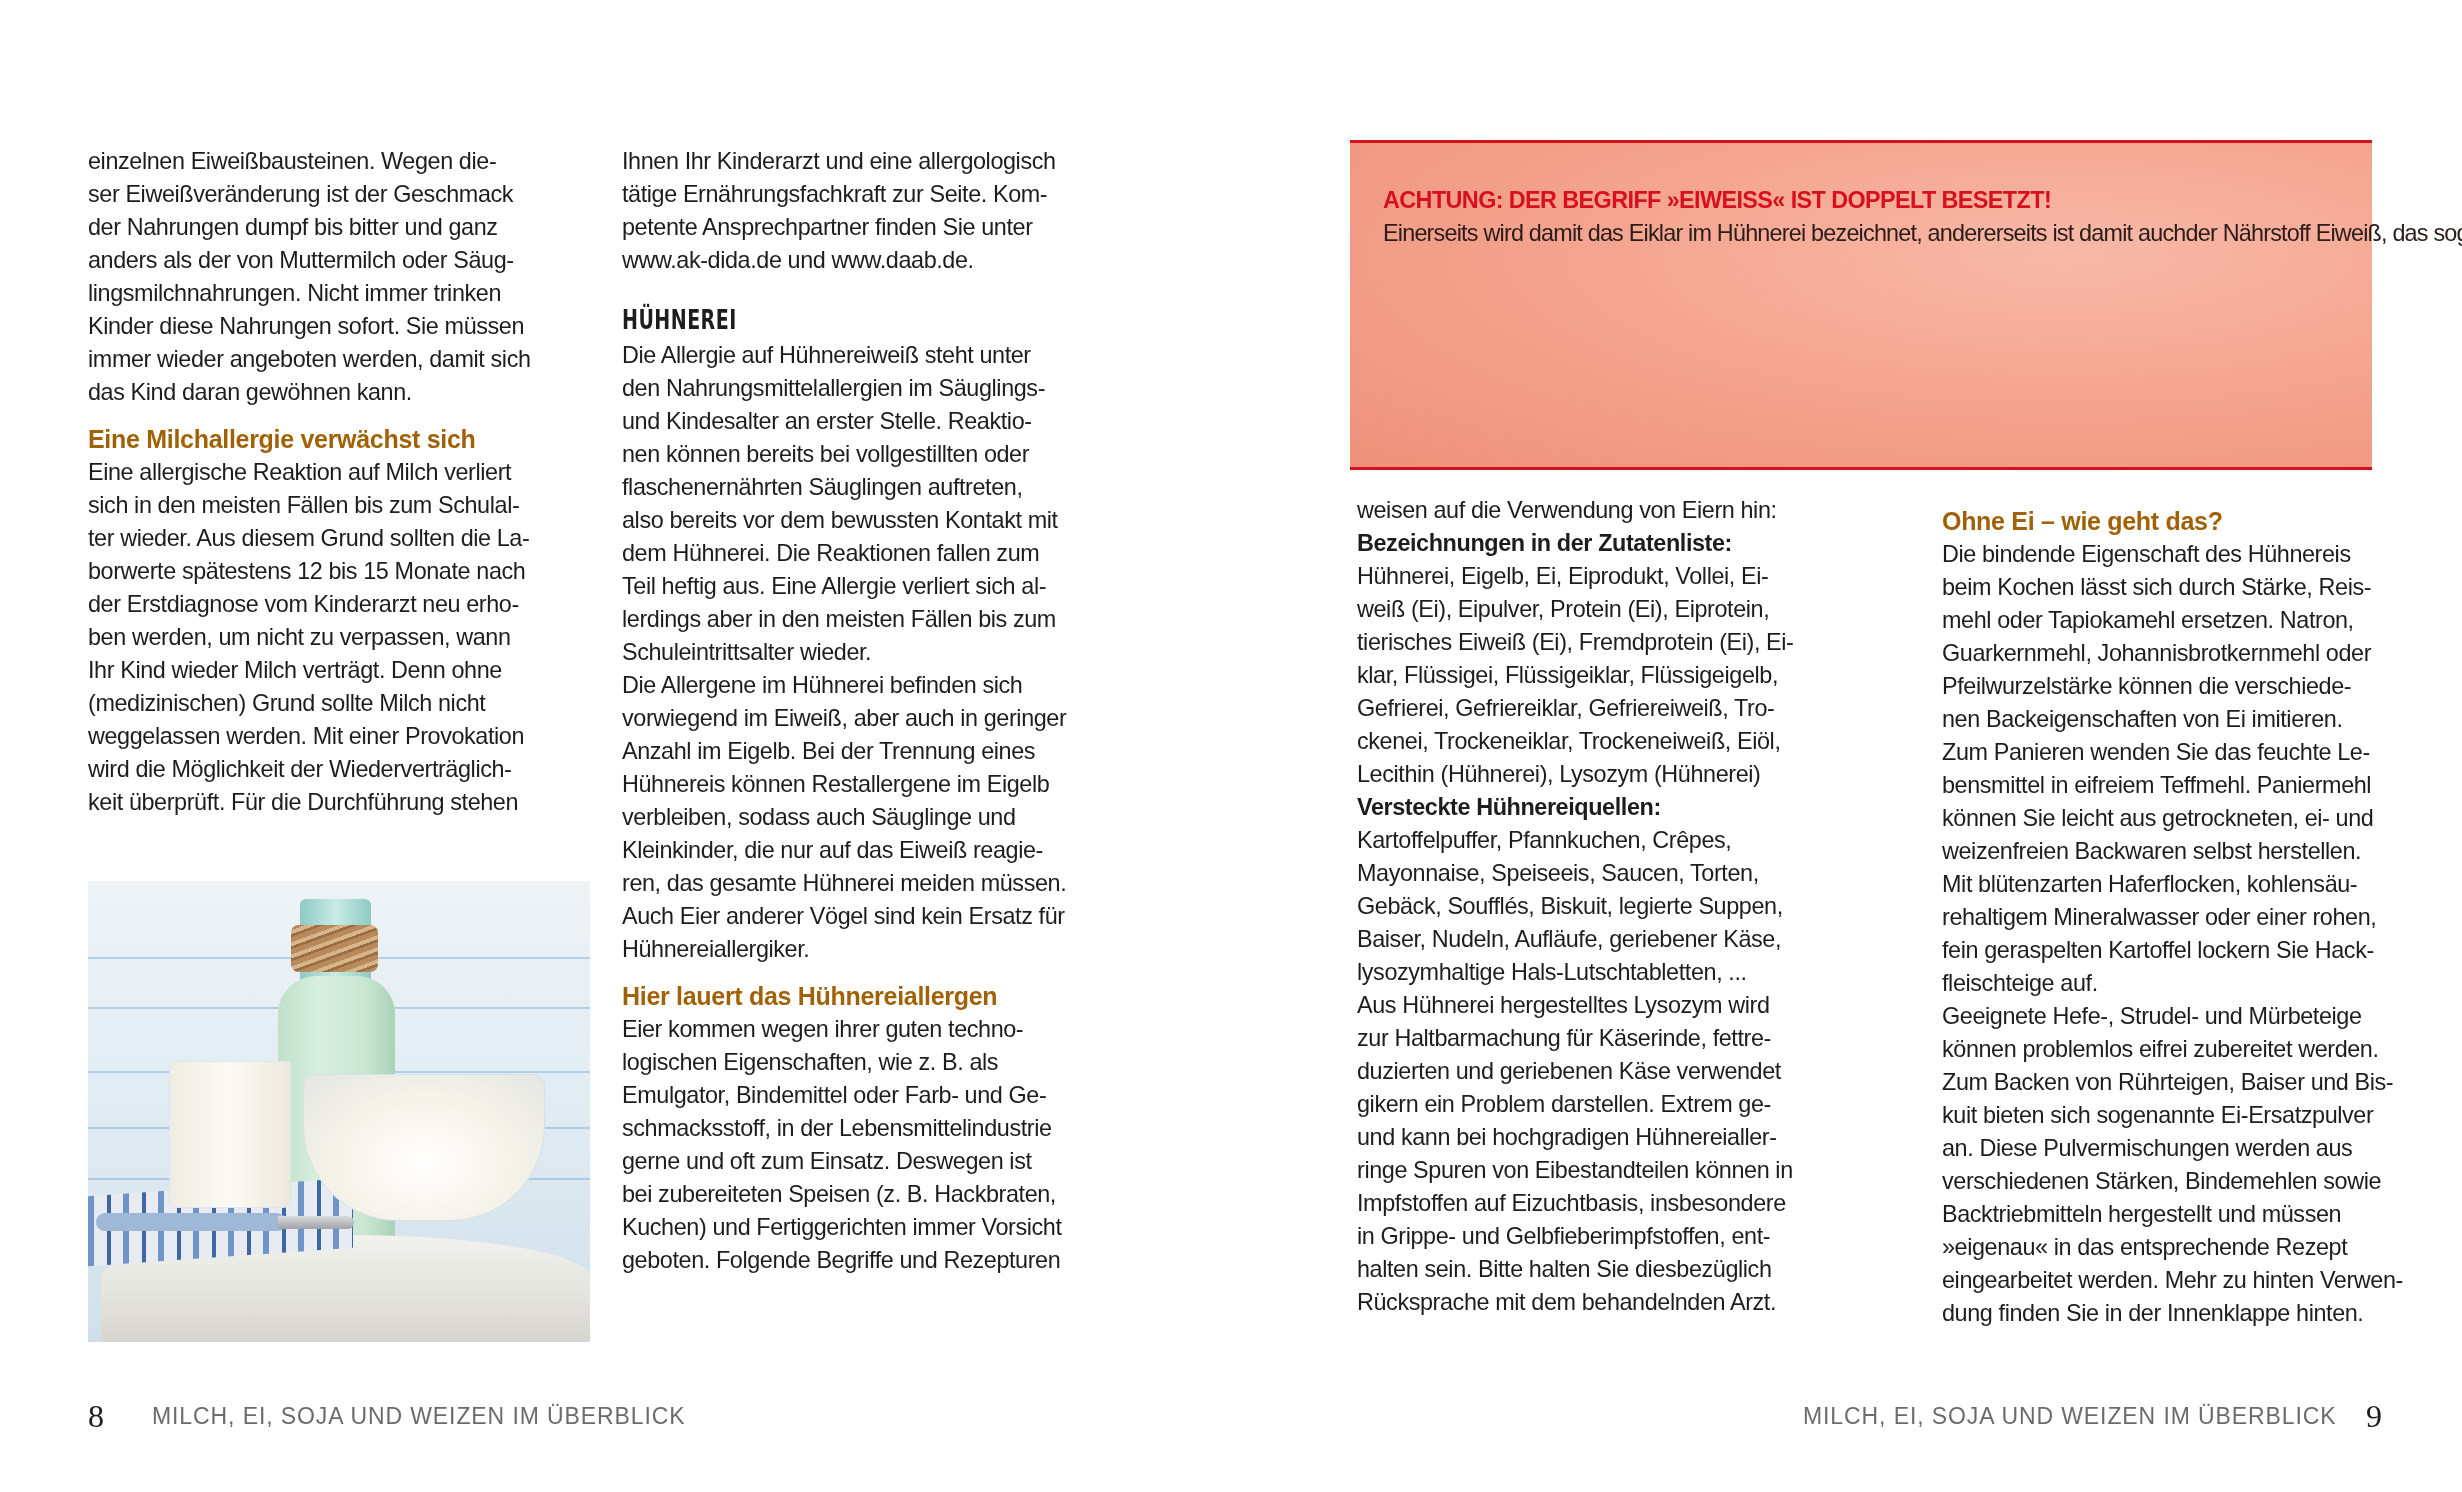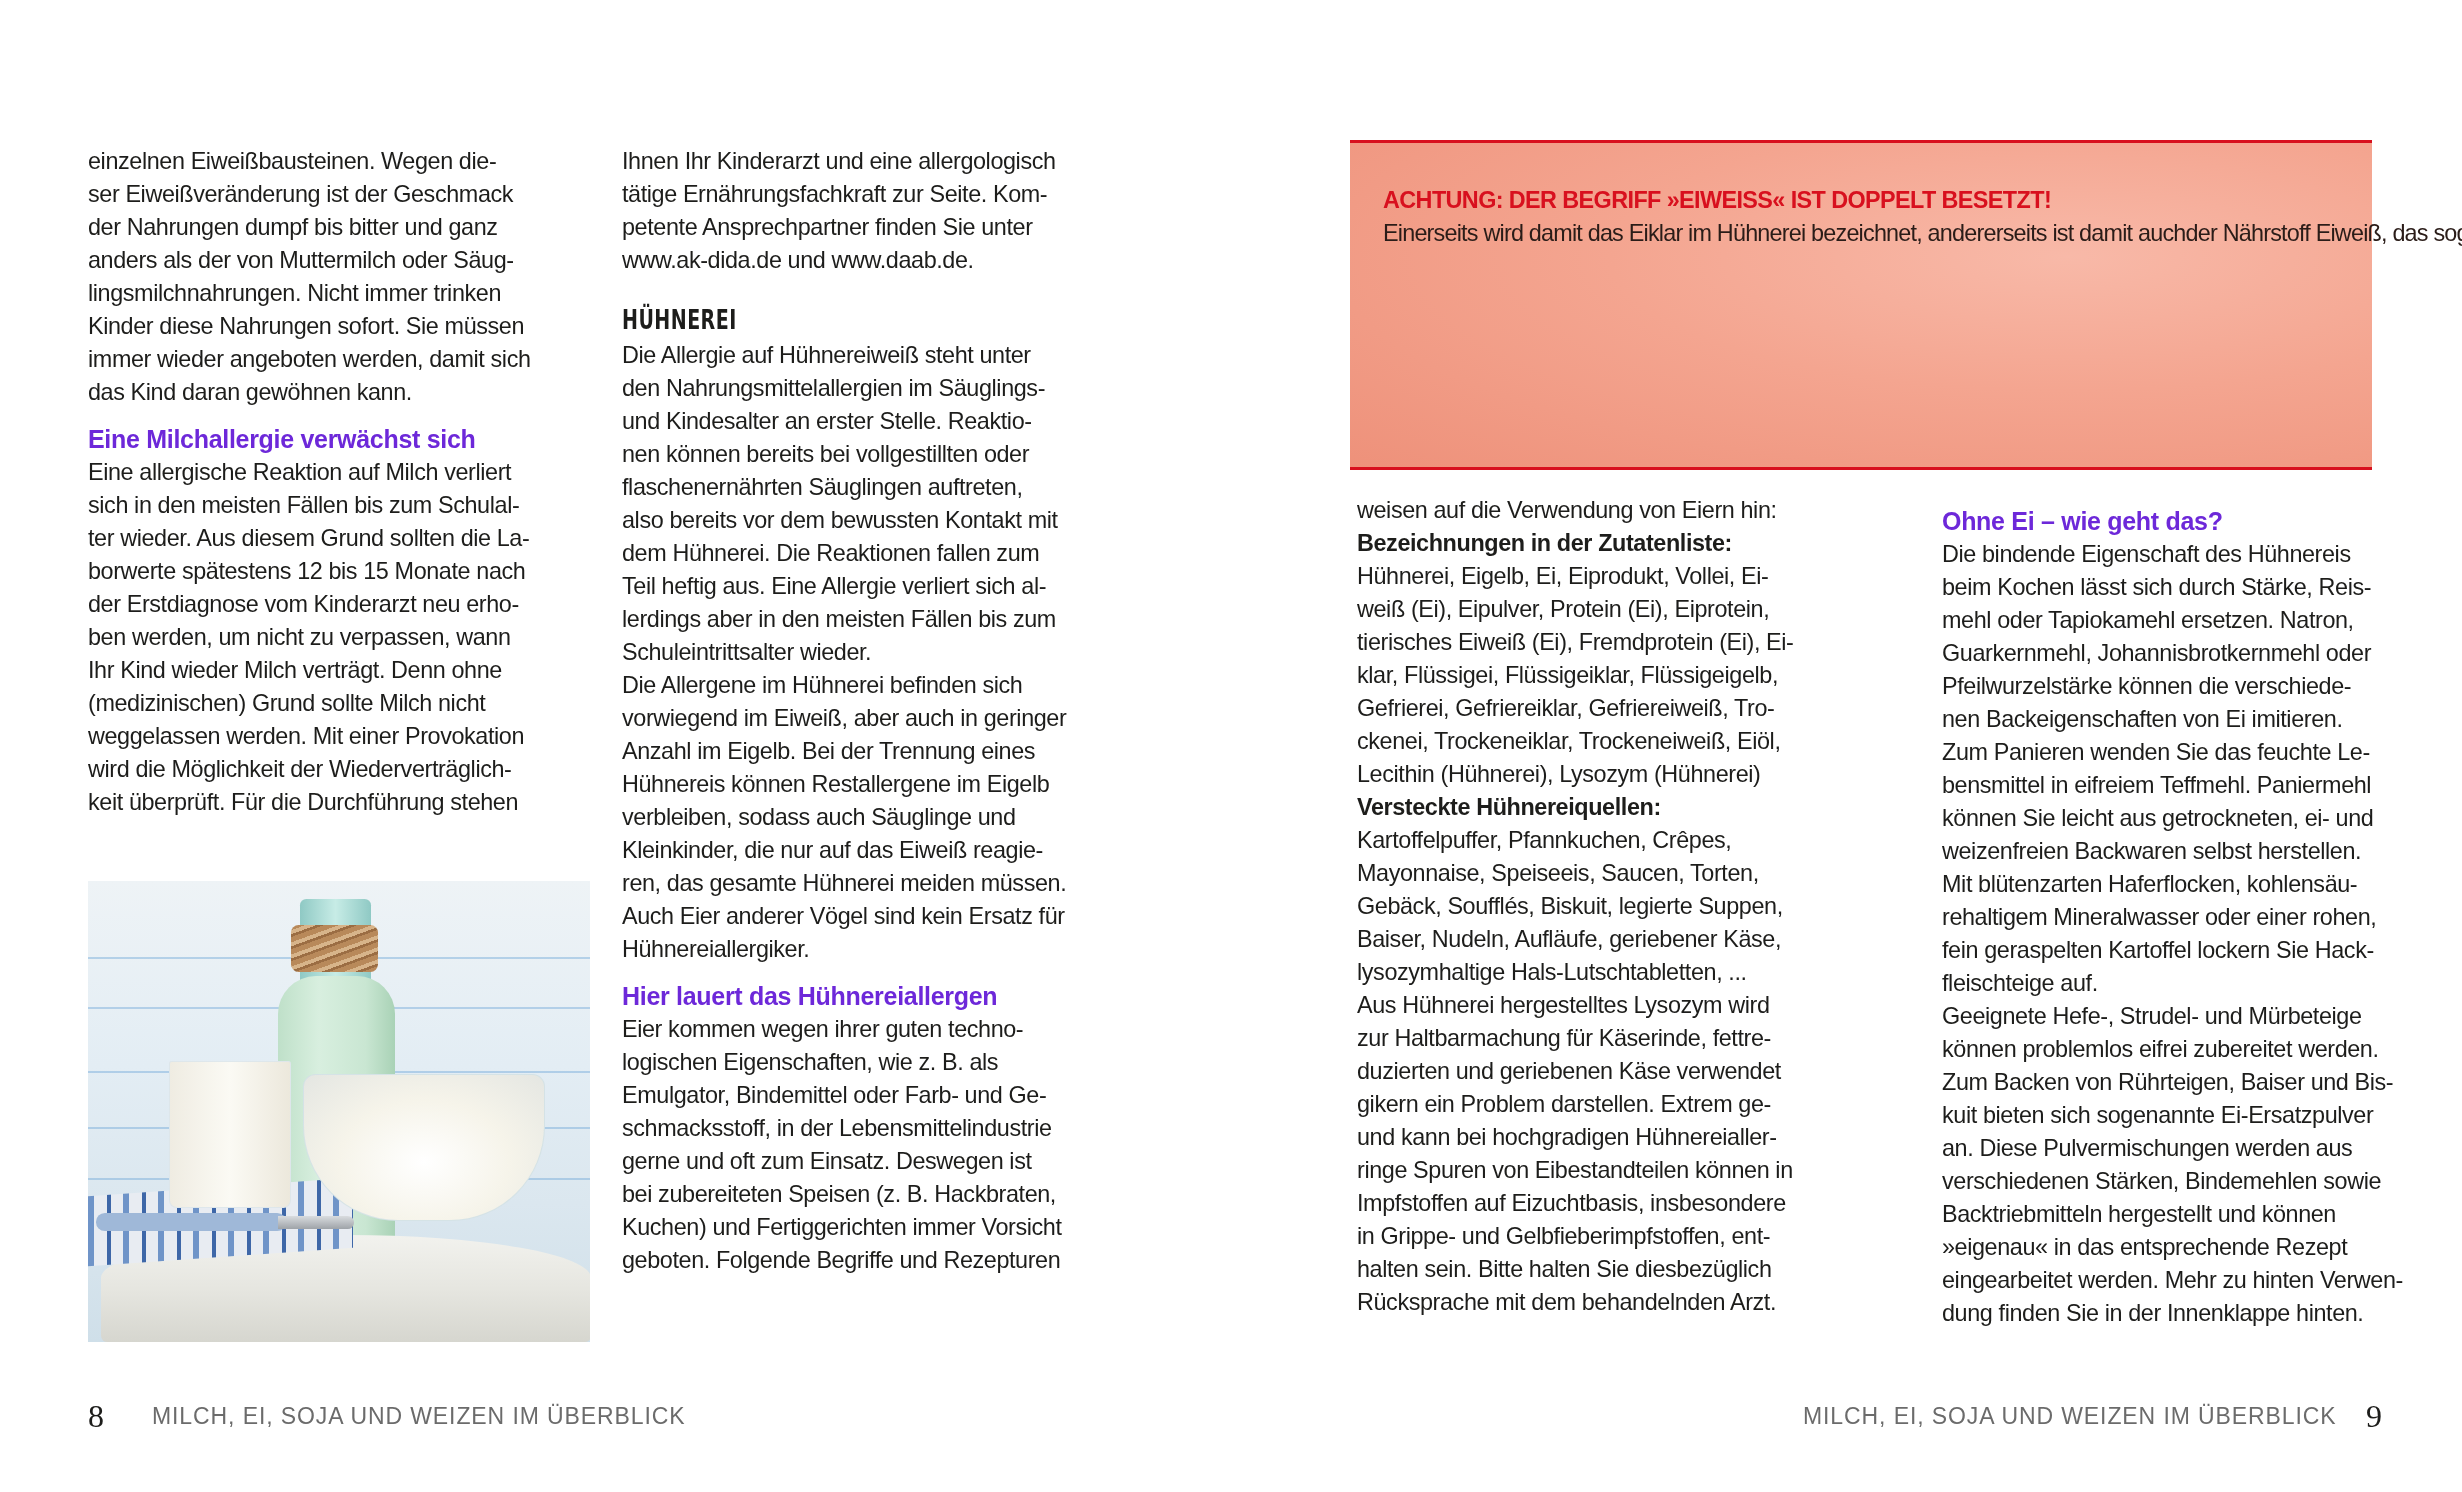--- a/index.html
+++ b/index.html
@@ -10,21 +10,21 @@
   }
   .page { position:absolute; top:0; height:1492px; }
   .page-left { left:0; width:1231px; }
   .col {
     position:absolute; font-size:23.4px; line-height:33px;
     font-family:"Liberation Sans", sans-serif; letter-spacing:-0.4px;
     white-space:nowrap;
   }
   .col .line { display:block; }
   .red-h {
-    color:#6d28d9; font-weight:bold; font-size:25px; line-height:33px;
+    color:#a16207; font-weight:bold; font-size:25px; line-height:33px;
     letter-spacing:-0.3px; display:block;
   }
   .section-h {
     font-family:"DejaVu Sans", sans-serif; font-weight:bold;
     font-size:26.5px; letter-spacing:0.6px; line-height:38px;
     transform:scaleX(0.72); transform-origin:left center; display:block;
   }
   .bold-label { font-weight:bold; display:block; }
   .spacer-sm { display:block; height:14px; }
 
@@ -255,21 +255,21 @@
       <span class="line">Mit blütenzarten Haferflocken, kohlensäu-</span>
       <span class="line">rehaltigem Mineralwasser oder einer rohen,</span>
       <span class="line">fein geraspelten Kartoffel lockern Sie Hack-</span>
       <span class="line">fleischteige auf.</span>
       <span class="line">Geeignete Hefe-, Strudel- und Mürbeteige</span>
       <span class="line">können problemlos eifrei zubereitet werden.</span>
       <span class="line">Zum Backen von Rührteigen, Baiser und Bis-</span>
       <span class="line">kuit bieten sich sogenannte Ei-Ersatzpulver</span>
       <span class="line">an. Diese Pulvermischungen werden aus</span>
       <span class="line">verschiedenen Stärken, Bindemehlen sowie</span>
-      <span class="line">Backtriebmitteln hergestellt und können</span>
+      <span class="line">Backtriebmitteln hergestellt und müssen</span>
       <span class="line">»eigenau« in das entsprechende Rezept</span>
       <span class="line">eingearbeitet werden. Mehr zu hinten Verwen-</span>
       <span class="line">dung finden Sie in der Innenklappe hinten.</span>
     </div>
 </div>
 
 <div class="footer-title" style="left:1803px;">MILCH, EI, SOJA UND WEIZEN IM ÜBERBLICK</div>
 <div class="footer-num" style="left:2366px;">9</div>
 
 

